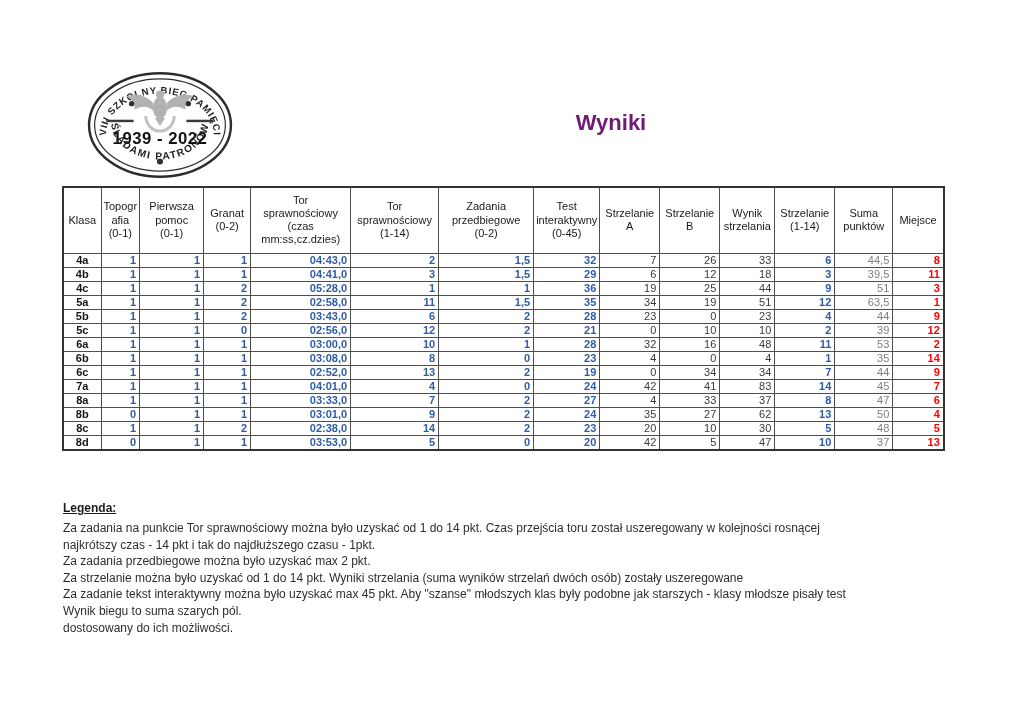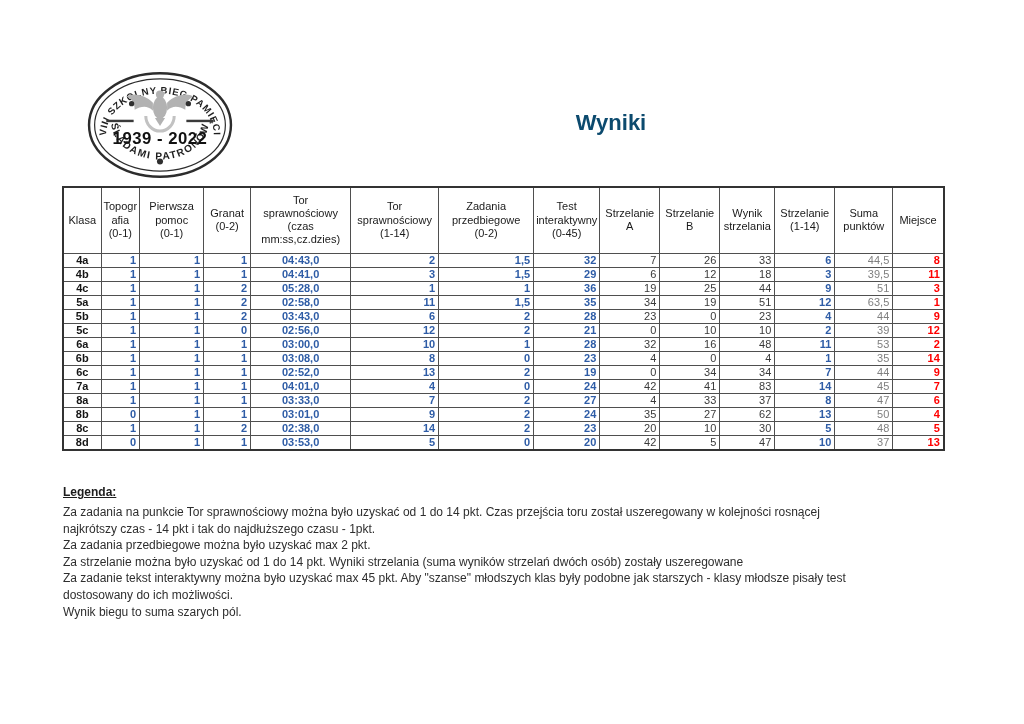--- a/index.html
+++ b/index.html
@@ -11,21 +11,21 @@
     color:#1a1a1a;
   }
   .page { position:absolute; inset:0; background:#fff; }
 
   
   .logo-wrap { position:absolute; left:86px; top:70px; width:148px; height:110px; }
 
   
   .doc-title {
     position:absolute; left:511px; top:110px; width:200px;
-    text-align:center; font-size:22px; font-weight:bold; color:#0c4a6e;
+    text-align:center; font-size:22px; font-weight:bold; color:#701a75;
   }
 
   
   table.results {
     position:absolute; left:62px; top:186px;
     border-collapse:collapse; table-layout:fixed;
     font-size:11px; border:2px solid #333;
   }
   table.results th, table.results td {
     border:1px solid #4f4f4f; overflow:hidden;
@@ -38,28 +38,28 @@
   table.results td {
     height:14px; line-height:13px; padding:0 3px; vertical-align:middle;
     background:#fff;
   }
   th.h-klasa   { font-weight:bold; }
   th.h-suma    { color:#6d6d6d; }
   th.h-miejsce { color:var(--red); font-weight:bold; }
 
   td.c-klasa   { font-weight:bold; text-align:center; color:#141414; }
   td.c-shaded  { background:var(--shade); color:var(--blue); font-weight:bold; text-align:right; }
-  td.c-time    { color:var(--blue); font-weight:bold; text-align:center; }
+  td.c-time    { color:var(--blue); font-weight:bold; text-align:right; }
   td.c-plain   { color:#3a3a3a; text-align:right; }
   td.c-suma    { color:var(--sumgray); text-align:right; }
   td.c-miejsce { color:var(--red); font-weight:bold; text-align:right; }
 
   
   .legend { position:absolute; left:63px; top:485px; width:920px; font-size:12px; color:#2e2e2e; }
-  .legend-title { font-weight:bold; text-decoration:underline; margin-bottom:5px; color:#1c1c1c; }
+  .legend-title { font-weight:bold; text-decoration:underline; margin-bottom:5px; color:#1c1c1c;margin-top:16px; }
   .legend-line { line-height:16.6px; white-space:nowrap; }
 </style>
 </head>
 <body>
 
 <div class="page">
 
   <div class="logo-wrap">
     <svg viewBox="0 0 146 106" width="148" height="110">
       <ellipse cx="73" cy="53" rx="70" ry="51" fill="none" stroke="#2c2c2c" stroke-width="2.4"></ellipse>
@@ -378,18 +378,18 @@
   </table>
 
   <div class="legend">
     <div class="legend-title">Legenda:</div>
     <div>
         <div class="legend-line">Za zadania na punkcie Tor sprawnościowy można było uzyskać od 1 do 14 pkt. Czas przejścia toru został uszeregowany w kolejności rosnącej</div>
         <div class="legend-line">najkrótszy czas - 14 pkt i tak do najdłuższego czasu - 1pkt.</div>
         <div class="legend-line">Za zadania przedbiegowe można było uzyskać max 2 pkt.</div>
         <div class="legend-line">Za strzelanie można było uzyskać od 1 do 14 pkt. Wyniki strzelania (suma wyników strzelań dwóch osób) zostały uszeregowane</div>
         <div class="legend-line">Za zadanie tekst interaktywny można było uzyskać max 45 pkt. Aby "szanse" młodszych klas były podobne jak starszych - klasy młodsze pisały test</div>
+        <div class="legend-line">Wynik biegu to suma szarych pól.</div>
         <div class="legend-line">dostosowany do ich możliwości.</div>
-        <div class="legend-line">Wynik biegu to suma szarych pól.</div>
       </div>
   </div>
 
 </div>
 
 </body></html>

